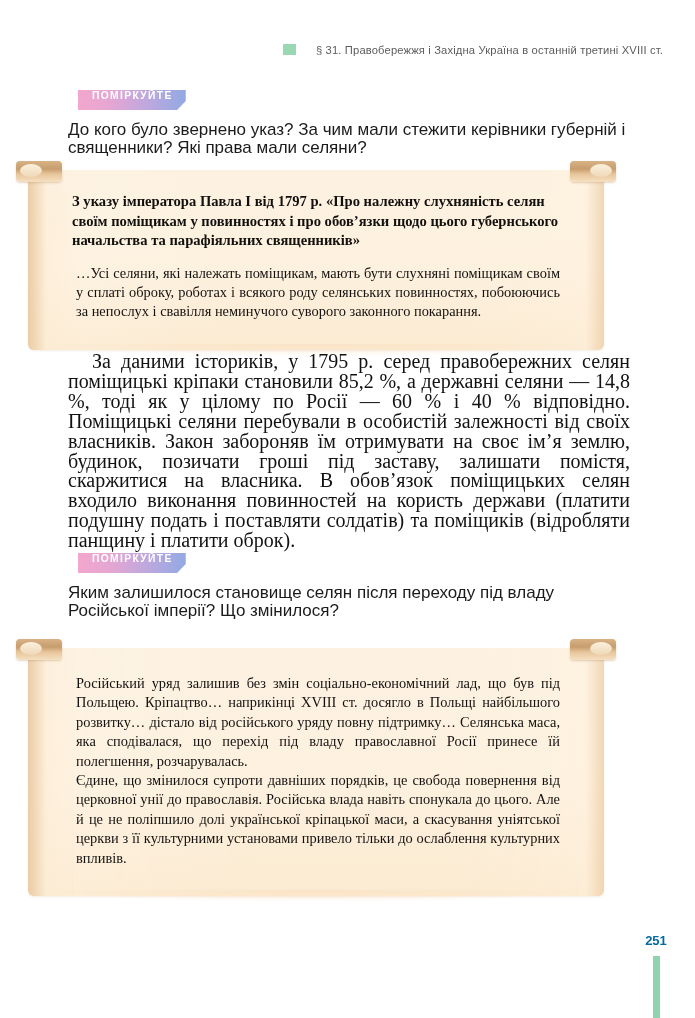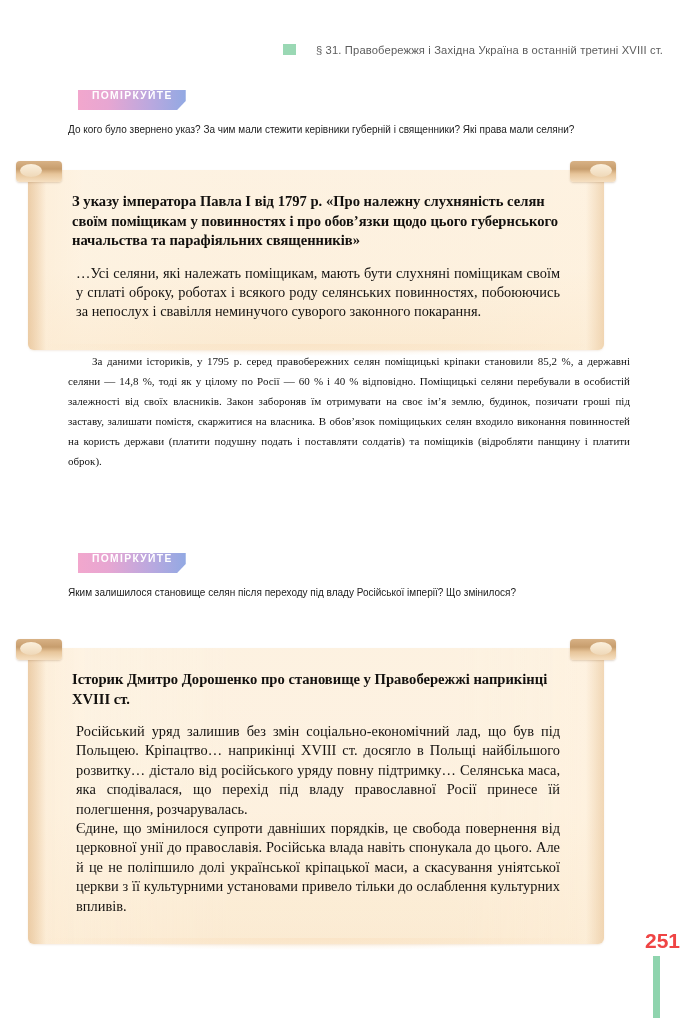--- a/index.html
+++ b/index.html
@@ -62,21 +62,21 @@
     font-weight: bold;
     letter-spacing: 1.35px;
     color: #ffffff;
     white-space: nowrap;
   }
 
   
   .ponder-question {
     position: absolute;
     font-family: "Liberation Sans", sans-serif;
-    font-size: 10px;
+    font-size: 17px;
     line-height: 17.5px;
     color: #1b1b1b;
     width: 560px;
   }
 
   
   .scroll {
     position: absolute;
     left: 28px;
     width: 576px;
@@ -168,40 +168,40 @@
     color: #141210;
     margin: 4px;
     text-align: justify;
   }
   .scroll-body p { margin: 0; }
 
   
   .bodytext {
     position: absolute;
     font-family: "Liberation Serif", serif;
-    font-size: 11px;
+    font-size: 20px;
     line-height: 19.9px;
     color: #121212;
     text-align: justify;
     text-indent: 24px;
   }
 
   
   .folio {
     position: absolute;
     right: 28px;
     bottom: 0;
     width: 22px;
     text-align: center;
   }
   .folio-num {
     font-family: "Liberation Sans", sans-serif;
-    font-size: 21px;
+    font-size: 13px;
     font-weight: bold;
-    color: #ef4444;
+    color: #0369a1;
     line-height: 18px;
   }
   .folio-bar {
     width: 7px;
     height: 62px;
     margin: 6px auto 0;
     background: #8fd4ae;
   }
 </style>
 </head>
@@ -240,21 +240,20 @@
   </div>
 
   <div class="ponder-question" style="left:68px; top:584px; width:565px;">Яким залишилося становище селян після переходу під владу Російської імперії? Що змінилося?</div>
 
   <div class="scroll" style="top:648px;">
     <div class="scroll-sheet">
       <span class="curl-left"></span>
       <span class="curl-right"></span>
       <span class="roll roll-left"></span>
       <span class="roll roll-right"></span>
-      <h2 class="scroll-title">Історик Дмитро Дорошенко про становище у Правобережжі наприкінці XVIII ст.</h2>
       <div class="scroll-body">
         <p>Російський уряд залишив без змін соціально-економічний лад, що був під Польщею. Кріпацтво… наприкінці XVIII ст. досягло в Польщі найбільшого розвитку… дістало від російського уряду повну підтримку… Селянська маса, яка сподівалася, що перехід під владу православної Росії принесе їй полегшення, розчарувалась.</p>
         <p>Єдине, що змінилося супроти давніших порядків, це свобода повернення від церковної унії до православія. Російська влада навіть спонукала до цього. Але й це не поліпшило долі української кріпацької маси, а скасування уніятської церкви з її культурними установами привело тільки до ослаблення культурних впливів.</p>
       </div>
     </div>
   </div>
 
   <div class="folio">
     <div class="folio-num">251</div>
     <div class="folio-bar"></div>

